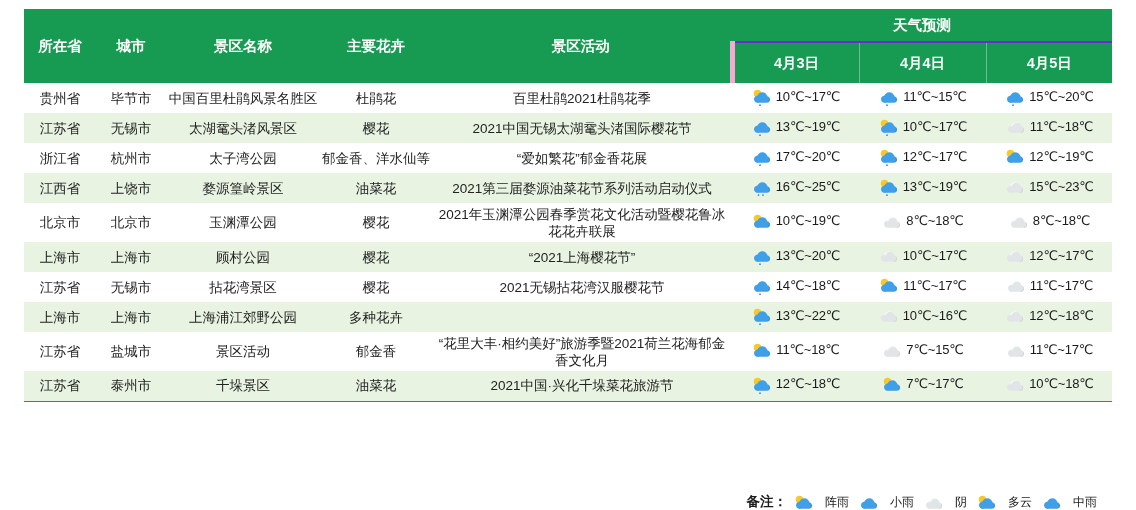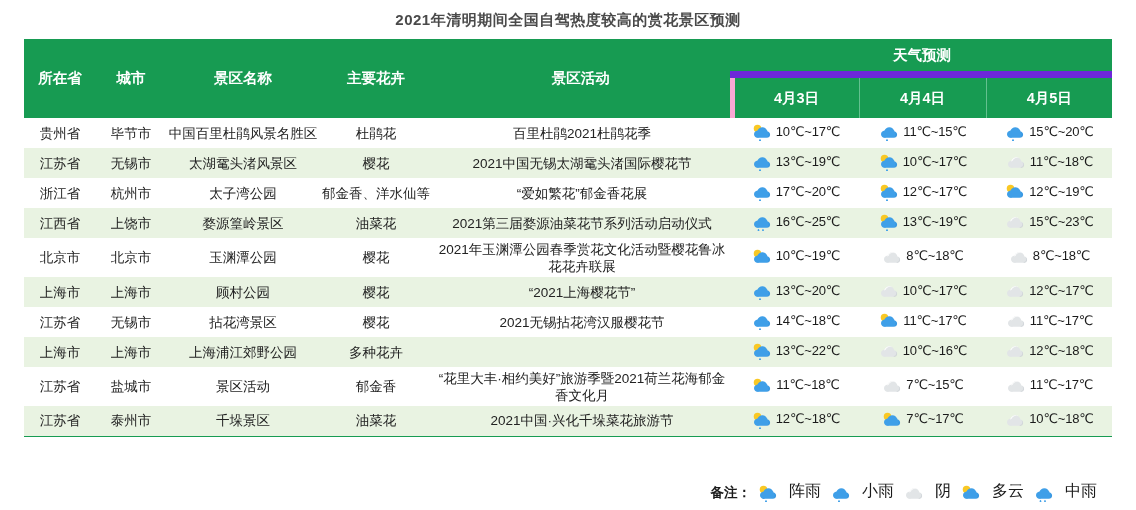--- a/index.html
+++ b/index.html
@@ -37,21 +37,21 @@
     font-size:14.5px;
     padding:0;
     text-align:center;
     vertical-align:middle;
     border:0;
   }
   th.main-head{height:72px;}
   th.wx-group{
     height:32px;
     font-size:14.5px;
-    border-bottom:7px solid #6d28d9;
+    border-bottom:2px solid #6d28d9;
   }
   th.wx-day{
     height:40px;
     border-left:1px solid #63c08f;
   }
   th.wx-day.first{border-left:5px solid #f9a8d4;}
 
   
   tbody td{
     font-size:13.5px;
@@ -93,28 +93,27 @@
     right:30px;
     bottom:8px;
     display:flex;
     align-items:flex-end;
     font-size:13.5px;
     color:#1a1a1a;
     gap:4px;
   }
   .legend .lbl{font-weight:bold;margin-right:2px;}
   .legend .item{display:inline-flex;align-items:center;gap:2px;margin-right:9px;}
-  .legend .item .txt{font-size:16px;padding-left:8px;}
+  .legend .item .txt{font-size:12px;padding-left:8px;}
 </style>
 </head>
 <body>
 
 <div class="page">
 
-  <div class="title">2021年清明期间全国自驾热度较高的赏花景区预测</div>
 
   <table class="sheet">
     <colgroup>
       <col style="width:72px">
       <col style="width:70px">
       <col style="width:154px">
       <col style="width:112px">
       <col style="width:300px">
       <col style="width:127px">
       <col style="width:127px">

